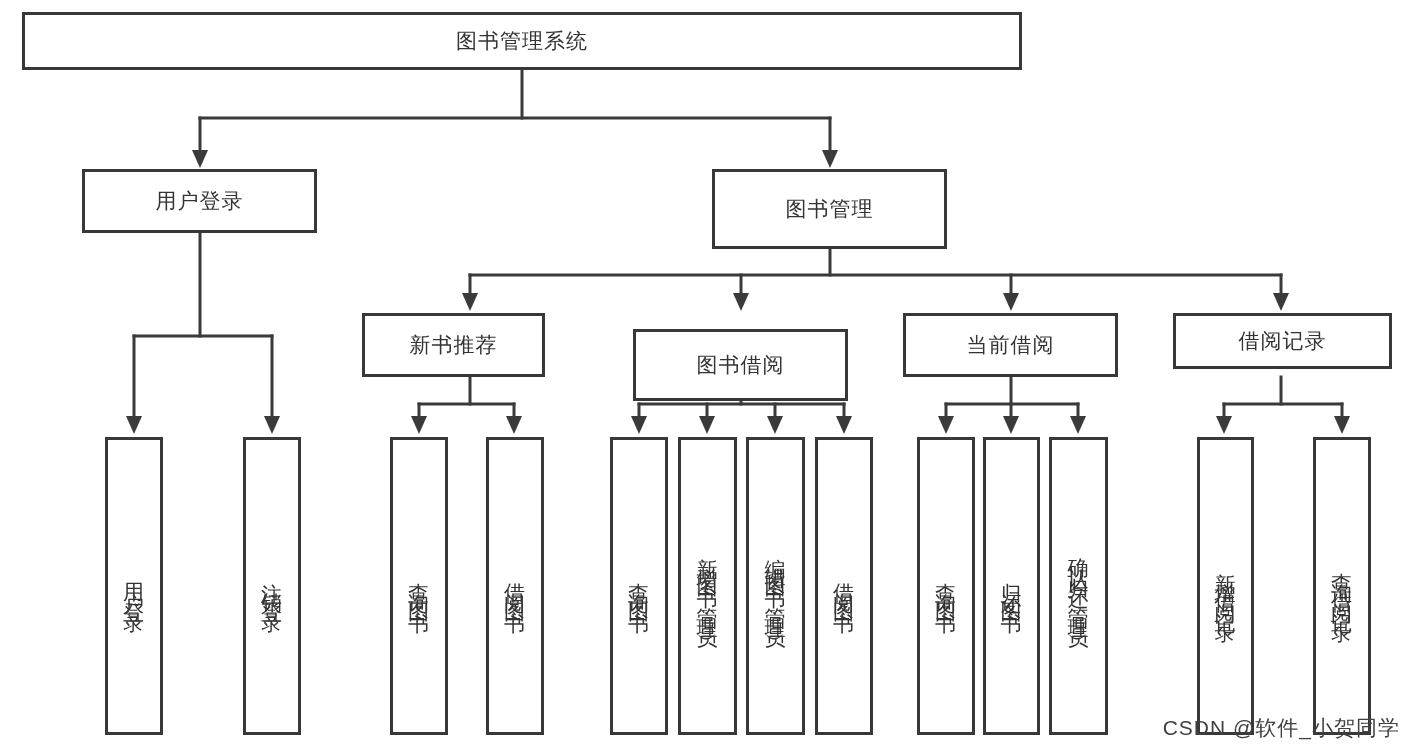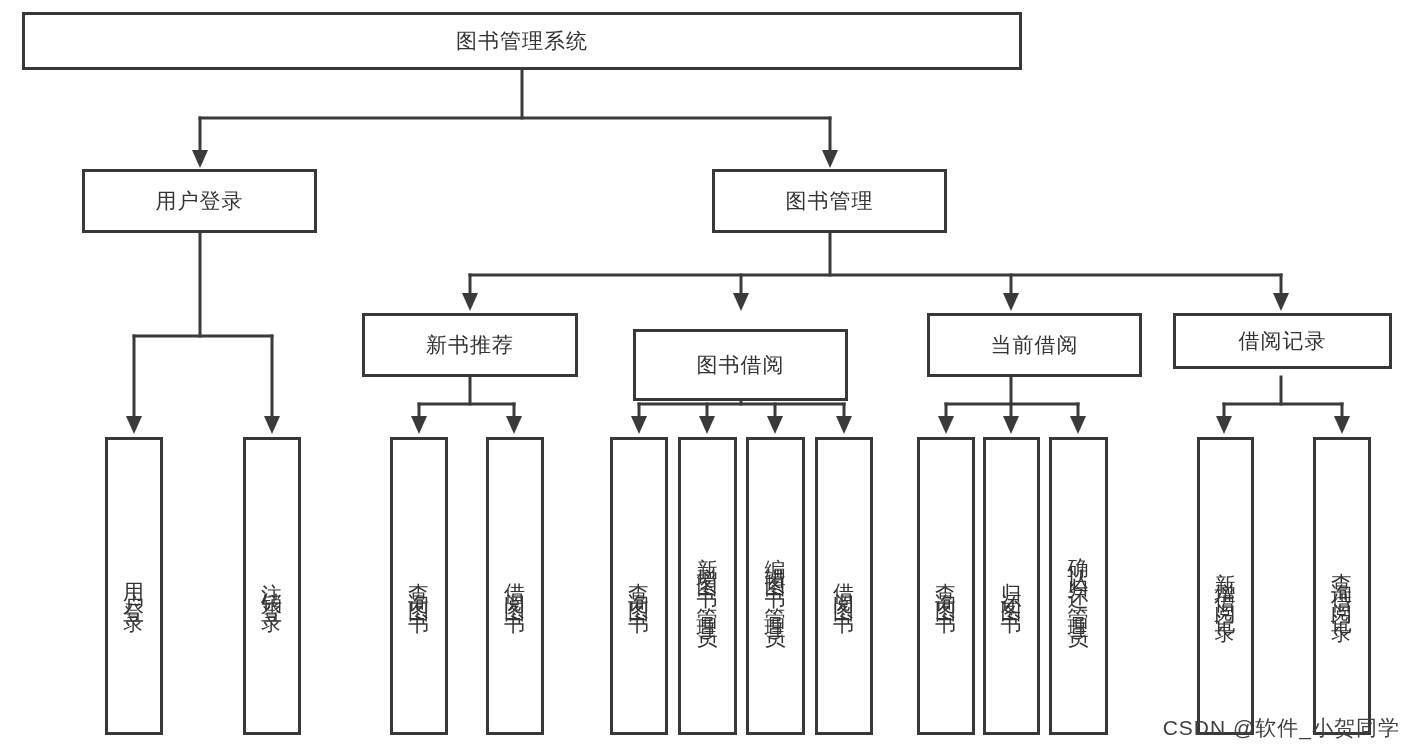--- a/index.html
+++ b/index.html
@@ -120,25 +120,25 @@
       <line x1="1224" y1="404" x2="1224" y2="419"></line>
       <polygon points="1216,416 1232,416 1224,434"></polygon>
       <line x1="1342" y1="404" x2="1342" y2="419"></line>
       <polygon points="1334,416 1350,416 1342,434"></polygon>
     </g>
   </svg>
 
   <div class="hnode" style="left:22px; top:12px; width:1000px; height:58px;">图书管理系统</div>
 
   <div class="hnode" style="left:82px; top:169px; width:235px; height:64px;">用户登录</div>
-  <div class="hnode" style="left:712px; top:169px; width:235px; height:64px;">图书管理</div>
+  <div class="hnode" style="left:712px; top:169px; width:235px; height:80px;">图书管理</div>
 
-  <div class="hnode" style="left:362px; top:313px; width:216px; height:64px;">新书推荐</div>
+  <div class="hnode" style="left:362px; top:313px; width:183px; height:64px;">新书推荐</div>
   <div class="hnode" style="left:633px; top:329px; width:215px; height:72px;">图书借阅</div>
-  <div class="hnode" style="left:903px; top:313px; width:215px; height:64px;margin-left:24px;">当前借阅</div>
+  <div class="hnode" style="left:903px; top:313px; width:215px; height:64px;">当前借阅</div>
   <div class="hnode" style="left:1173px; top:313px; width:219px; height:56px;">借阅记录</div>
 
   <div class="vnode" style="left:105px; width:58px;">
     <span class="vtext">用户登录</span>
   </div>
   <div class="vnode" style="left:243px; width:58px;">
     <span class="vtext">注销登录</span>
   </div>
 
   <div class="vnode" style="left:390px; width:58px;">

